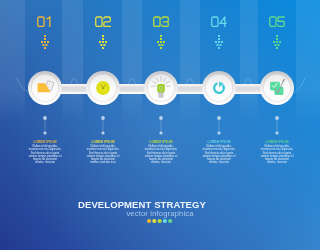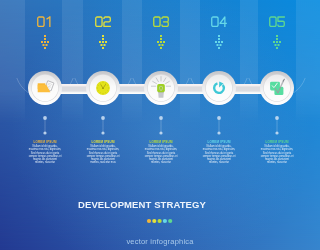--- a/index.html
+++ b/index.html
@@ -300,15 +300,15 @@
       <div class="bdy" style="left: 28px; top: 145px;">Nullam id elit gravida, maxima eros nisi, dignissim, Sed rhoncus dui et porta semper tempus penatibus et magnis dis parturient montes, nascetur</div>
       <div class="ttl" style="left: 68px; top: 139.6px; color: rgb(227, 224, 58);">LOREM IPSUM</div>
       <div class="bdy" style="left: 86px; top: 145px;">Nullam id elit gravida, maxima eros nisi, dignissim, Sed rhoncus dui et porta semper tempus penatibus et magnis dis parturient montes, nascetur mus</div>
       <div class="ttl" style="left: 126px; top: 139.6px; color: rgb(185, 220, 58);">LOREM IPSUM</div>
       <div class="bdy" style="left: 144px; top: 145px;">Nullam id elit gravida, maxima eros nisi, dignissim, Sed rhoncus dui et porta semper tempus penatibus et magnis dis parturient montes, nascetur</div>
       <div class="ttl" style="left: 184px; top: 139.6px; color: rgb(102, 216, 232);">LOREM IPSUM</div>
       <div class="bdy" style="left: 202px; top: 145px;">Nullam id elit gravida, maxima eros nisi, dignissim, Sed rhoncus dui et porta semper tempus penatibus et magnis dis parturient montes, nascetur</div>
       <div class="ttl" style="left: 242px; top: 139.6px; color: rgb(95, 216, 144);">LOREM IPSUM</div>
       <div class="bdy" style="left: 260px; top: 145px;">Nullam id elit gravida, maxima eros nisi, dignissim, Sed rhoncus dui et porta semper tempus penatibus et magnis dis parturient montes, nascetur</div>
       <div class="f1" style="top: 199px;">DEVELOPMENT STRATEGY</div>
-      <div class="f2" style="top: 209px; margin-top: 28px;">vector infographica</div>
+      <div class="f2" style="top: 209px;">vector infographica</div>
     </div>
 </div>
 
 </body></html>

